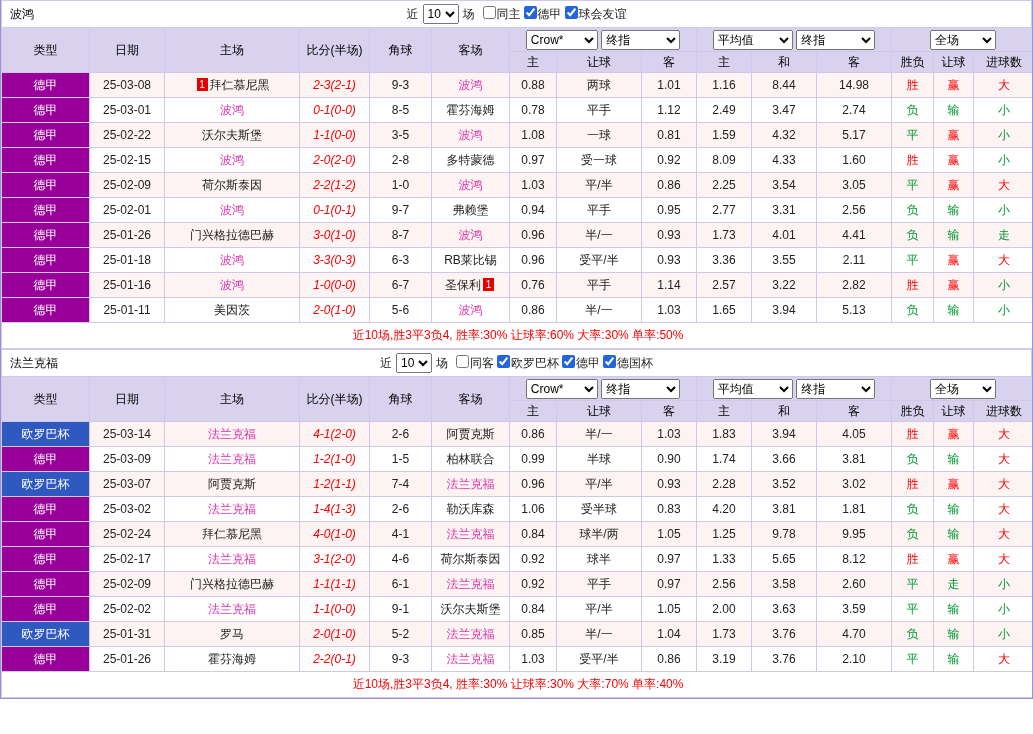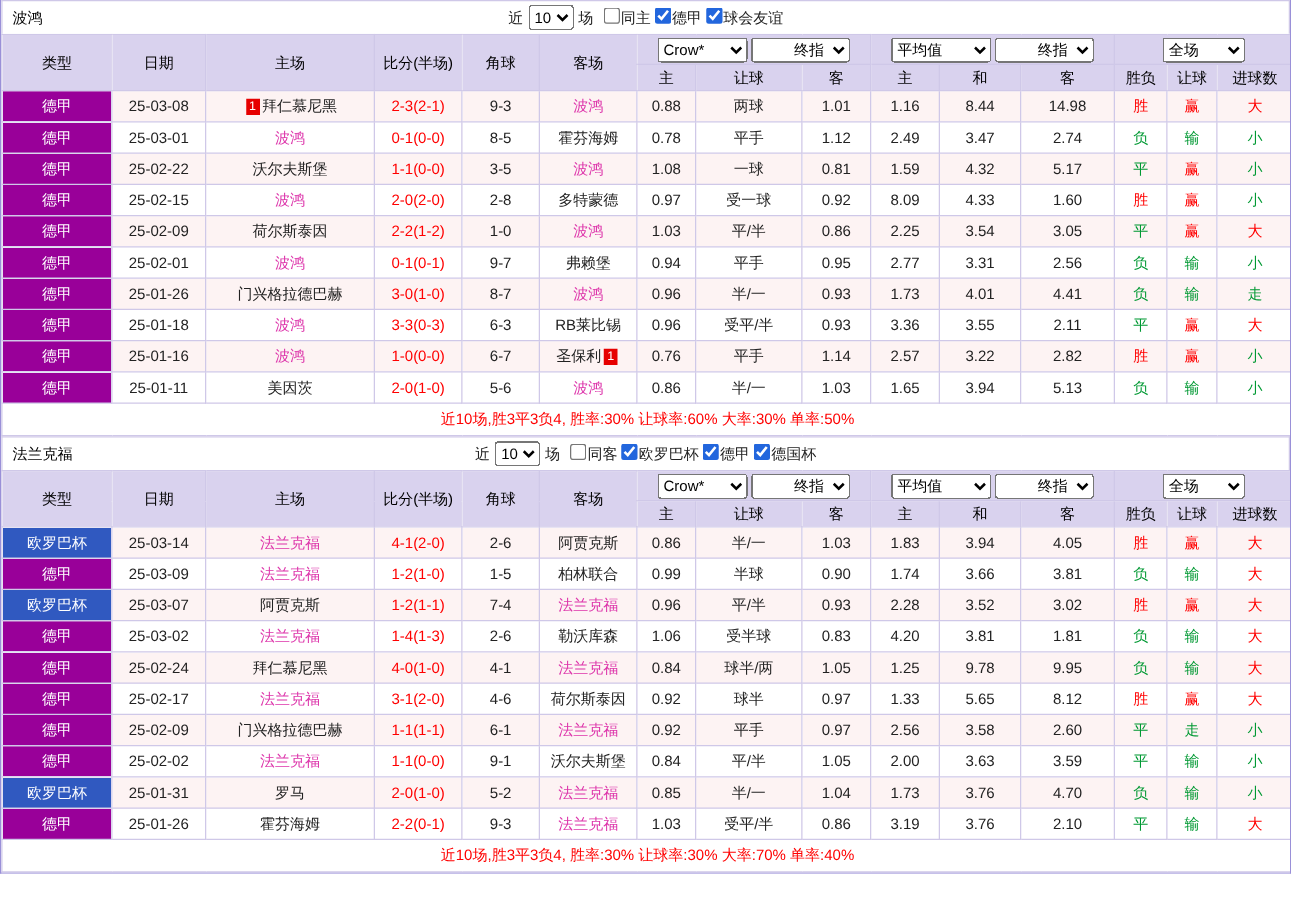--- a/index.html
+++ b/index.html
@@ -36,30 +36,30 @@
   .cb input{margin:0;width:13px;height:13px;accent-color:#2266dd;cursor:pointer;}
 
   
   .results-table{width:1033px;border-collapse:collapse;table-layout:fixed;}
   .results-table th,.results-table td{border:1px solid var(--grid);text-align:center;overflow:hidden;
     white-space:nowrap;padding:0 2px;font-weight:normal;}
   thead th{background:var(--header-bg);color:#000;}
   tr.h1 th{height:24px;}
   tr.h2 th{height:21px;}
   thead select{height:20px;font-size:12px;font-family:inherit;vertical-align:middle;}
-  .sel-odds-src{width:72px;} .sel-stage{width:79px;padding-left:29px;} .sel-avg{width:80px;} .sel-full{width:66px;}
+  .sel-odds-src{width:72px;} .sel-stage{width:79px;} .sel-avg{width:80px;} .sel-full{width:66px;}
   tbody td{height:25px;}
   tbody tr:nth-child(odd){background:#fdf3f3;}
   tbody tr:nth-child(even){background:#ffffff;}
   td.league{color:#ffffff;}
   td.league.bundesliga{background:var(--league-bundesliga);}
   td.league.europa{background:var(--league-europa);}
   td.team .hl{color:var(--team-highlight);}
   td.team span{cursor:pointer;}
-  td.score{color:var(--score-red);}
+  td.score{color:var(--score-red);font-style:italic;}
   td.res.red{color:var(--positive-red);}
   td.res.green{color:var(--negative-green);}
   .badge{display:inline-block;background:#e60000;color:#fff;font-size:10px;line-height:13px;
     min-width:11px;height:13px;padding:0 1px;margin:0 2px;vertical-align:1px;}
   tfoot td.summary{height:26px;color:#ff0000;background:#fff;}
 </style>
 </head>
 <body>
 
 <div class="app">

